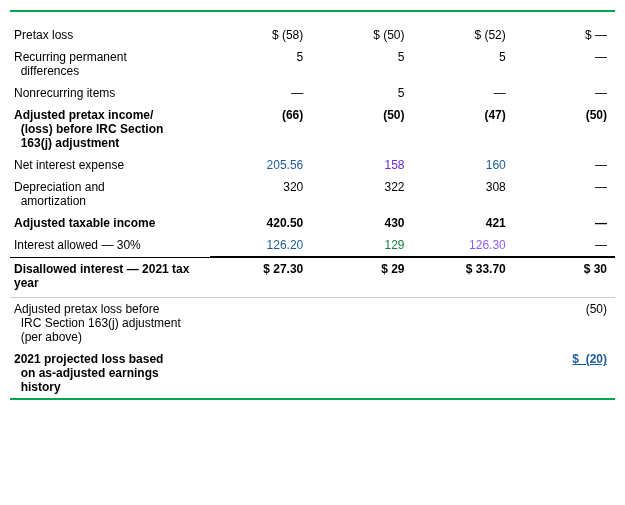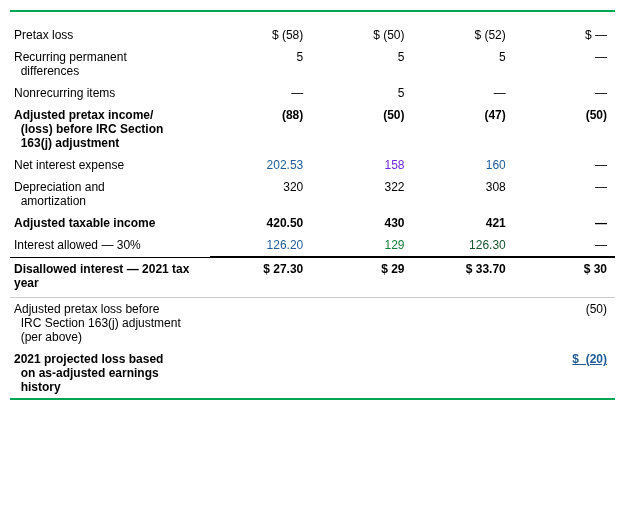--- a/index.html
+++ b/index.html
@@ -78,28 +78,28 @@
         </tr>
         <tr>
           <td>Nonrecurring items</td>
           <td>—</td>
           <td>5</td>
           <td>—</td>
           <td>—</td>
         </tr>
         <tr class="bold">
           <td><strong>Adjusted pretax income/<br>&nbsp;&nbsp;(loss) before IRC Section<br>&nbsp;&nbsp;163(j) adjustment</strong></td>
-          <td>(88)</td>
+          <td>(66)</td>
           <td>(50)</td>
           <td>(47)</td>
           <td>(50)</td>
         </tr>
         <tr>
           <td>Net interest expense</td>
-          <td style="color: rgb(31, 92, 153);">202.53</td>
+          <td style="color: rgb(31, 92, 153);">205.56</td>
           <td style="color: #6d28d9;">158</td>
           <td style="color: rgb(31, 92, 153);">160</td>
           <td>—</td>
         </tr>
         <tr>
           <td>Depreciation and<br>&nbsp;&nbsp;amortization</td>
           <td>320</td>
           <td>322</td>
           <td>308</td>
           <td>—</td>
@@ -108,21 +108,21 @@
           <td>Adjusted taxable income</td>
           <td>420.50</td>
           <td>430</td>
           <td>421</td>
           <td>—</td>
         </tr>
         <tr>
           <td>Interest allowed — 30%</td>
           <td style="color: rgb(31, 92, 153);">126.20</td>
           <td style="color: #15803d;">129</td>
-          <td style="color: #14532d; text-align: right;">126.30</td>
+          <td style="color: #8b5cf6; text-align: right;">126.30</td>
           <td>—</td>
         </tr>
         <tr class="bold" style="border-top: 1px solid rgb(0, 0, 0);">
           <td>Disallowed interest — 2021 tax year</td>
           <td style="border-top: 2px solid rgb(0, 0, 0); font-weight: bold;">$ 27.30</td>
           <td style="border-top: 2px solid rgb(0, 0, 0); font-weight: bold;">$ 29</td>
           <td style="border-top: 2px solid rgb(0, 0, 0); font-weight: bold;">$ 33.70</td>
           <td style="border-top: 2px solid rgb(0, 0, 0); font-weight: bold;">$ 30</td>
         </tr>
         <tr style="height: 4px;"></tr>

